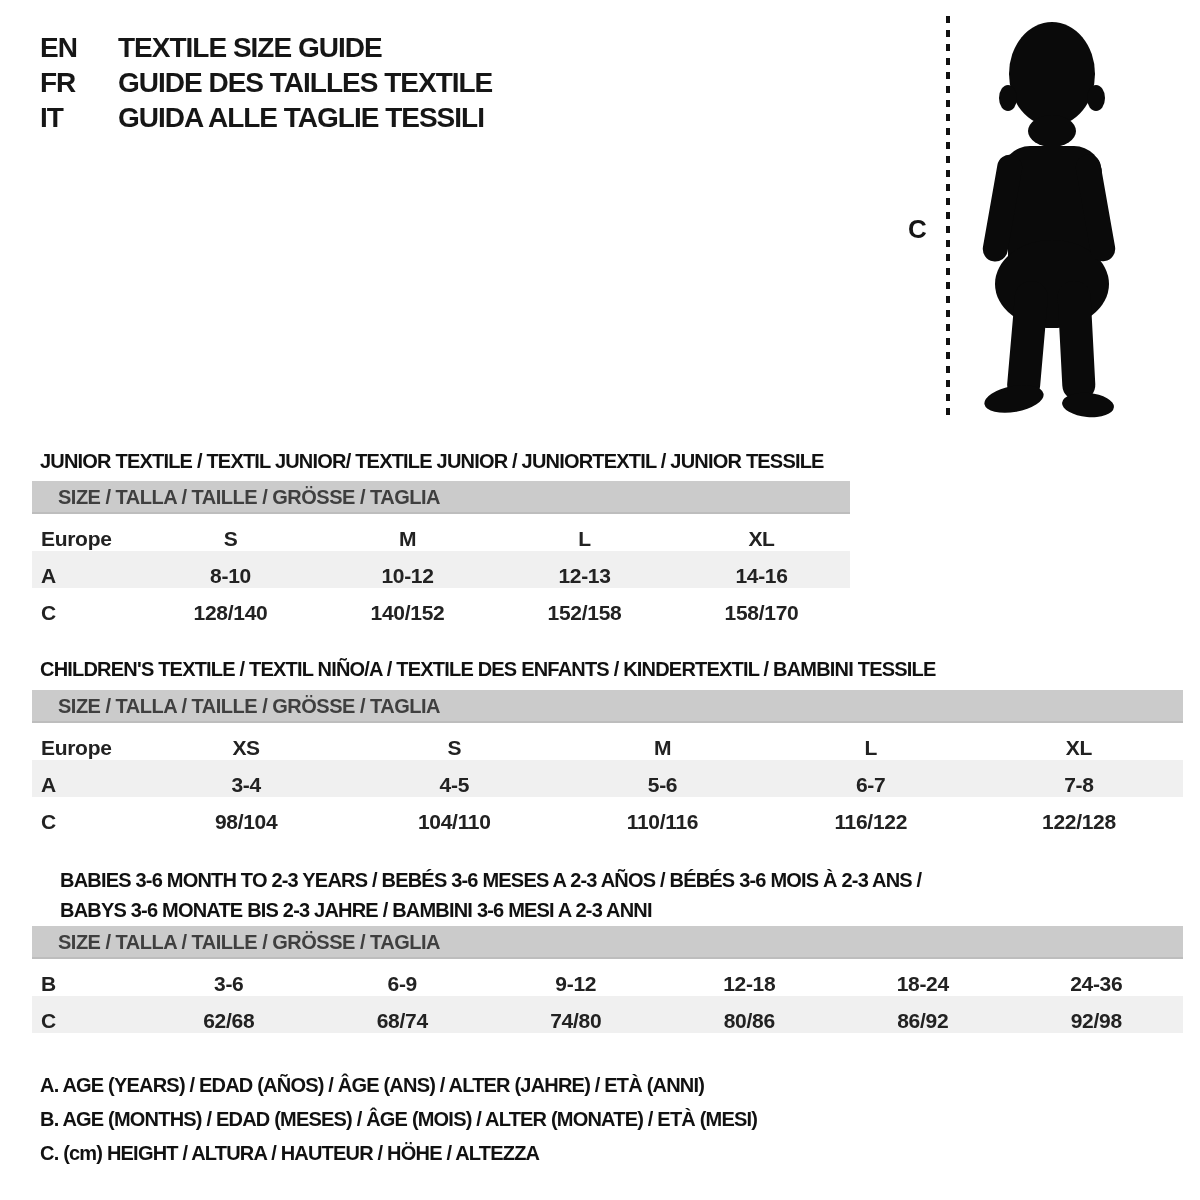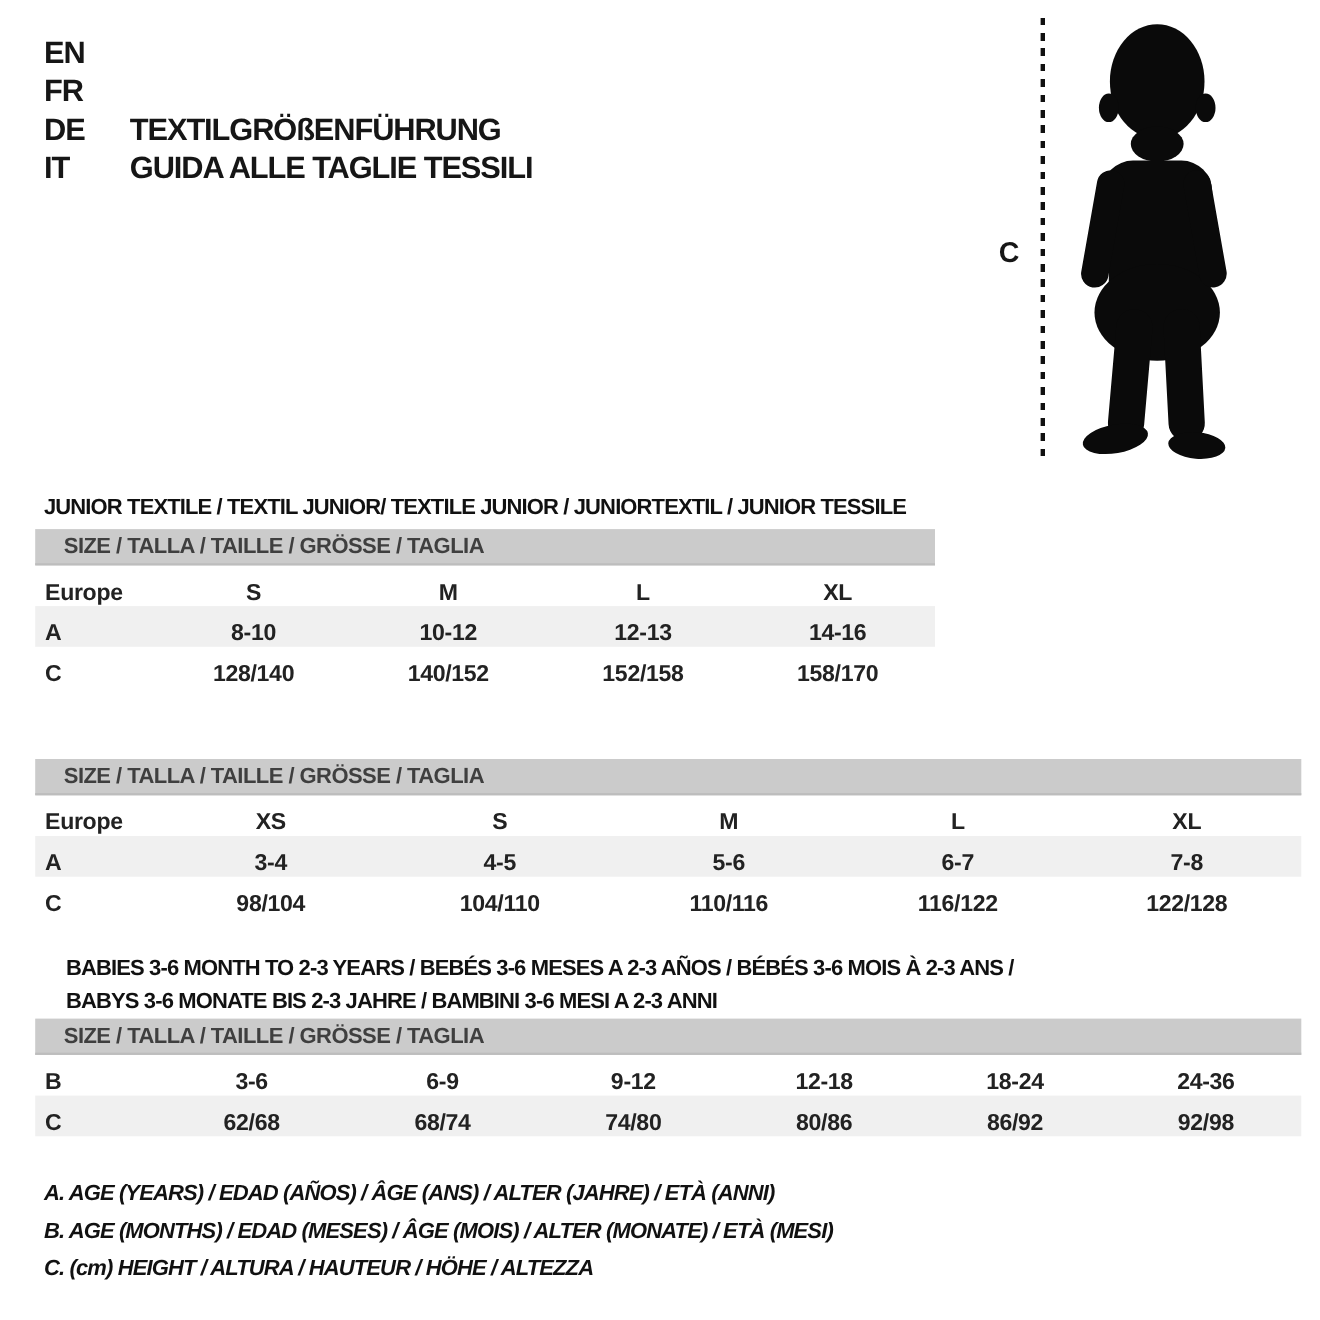--- a/index.html
+++ b/index.html
@@ -34,37 +34,35 @@
     height:33px;line-height:33px;background:#cbcbcb;border-bottom:2px solid #bdbdbd;
     box-sizing:border-box;padding-left:26px;font-size:20px;font-weight:bold;
     letter-spacing:-0.5px;color:#3f3f3f;white-space:nowrap;
   }
   .trow{display:flex;height:37px;align-items:flex-end;font-size:21px;font-weight:600;letter-spacing:-0.3px;color:#222;}
   .trow.alt{background:#f0f0f0;}
   .trow .lab{width:110px;box-sizing:border-box;padding-left:9px;white-space:nowrap;}
   .trow .cell{flex:1;text-align:center;white-space:nowrap;}
   
   .legend{position:absolute;left:40px;top:1068px;}
-  .legend-line{height:34px;line-height:34px;font-size:20px;font-weight:bold;letter-spacing:-0.8px;white-space:nowrap;color:#111;font-style:italic;}
+  .legend-line{height:34px;line-height:34px;font-size:20px;font-weight:bold;letter-spacing:-0.8px;white-space:nowrap;color:#111;}
 </style>
 </head>
 <body>
 
 <div class="page">
 
   <div class="langs">
     <div class="lang-row">
       <span class="lang-code">EN</span>
+      <span class="lang-title">TEXTILE SIZE GUIDE</span>
     </div>
     <div class="lang-row">
       <span class="lang-code">FR</span>
-    </div>
-    <div class="lang-row">
-      <span class="lang-code">DE</span>
-      <span class="lang-title">TEXTILGRÖßENFÜHRUNG</span>
+      <span class="lang-title">GUIDE DES TAILLES TEXTILE</span>
     </div>
     <div class="lang-row">
       <span class="lang-code">IT</span>
       <span class="lang-title">GUIDA ALLE TAGLIE TESSILI</span>
     </div>
   </div>
 
   <span class="c-label">C</span>
   <div class="dash-line"></div>
   <svg class="baby-svg" viewBox="0 0 178 404" xmlns="http://www.w3.org/2000/svg" aria-hidden="true">
@@ -104,20 +102,21 @@
     </div>
     <div class="trow">
       <span class="lab">C</span>
       <span class="cell">128/140</span>
       <span class="cell">140/152</span>
       <span class="cell">152/158</span>
       <span class="cell">158/170</span>
     </div>
   </div>
 
+  <h2 class="sec-title" id="children-title">CHILDREN'S TEXTILE / TEXTIL NIÑO/A / TEXTILE DES ENFANTS / KINDERTEXTIL / BAMBINI TESSILE</h2>
   <div class="table" id="children-table">
     <div class="size-bar">SIZE / TALLA / TAILLE / GRÖSSE / TAGLIA</div>
     <div class="trow">
       <span class="lab">Europe</span>
       <span class="cell">XS</span>
       <span class="cell">S</span>
       <span class="cell">M</span>
       <span class="cell">L</span>
       <span class="cell">XL</span>
     </div>

